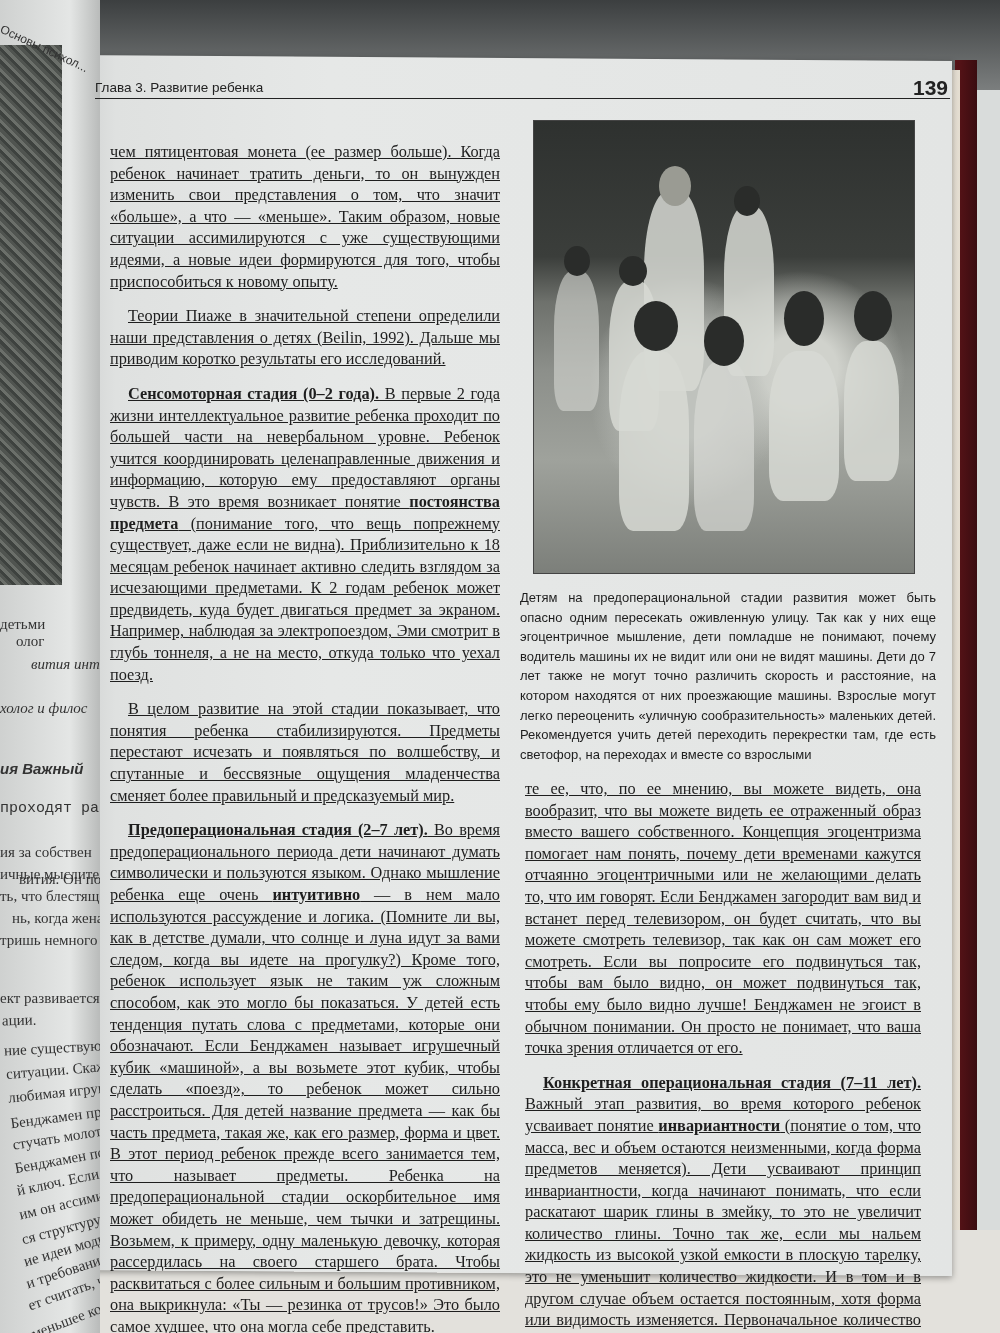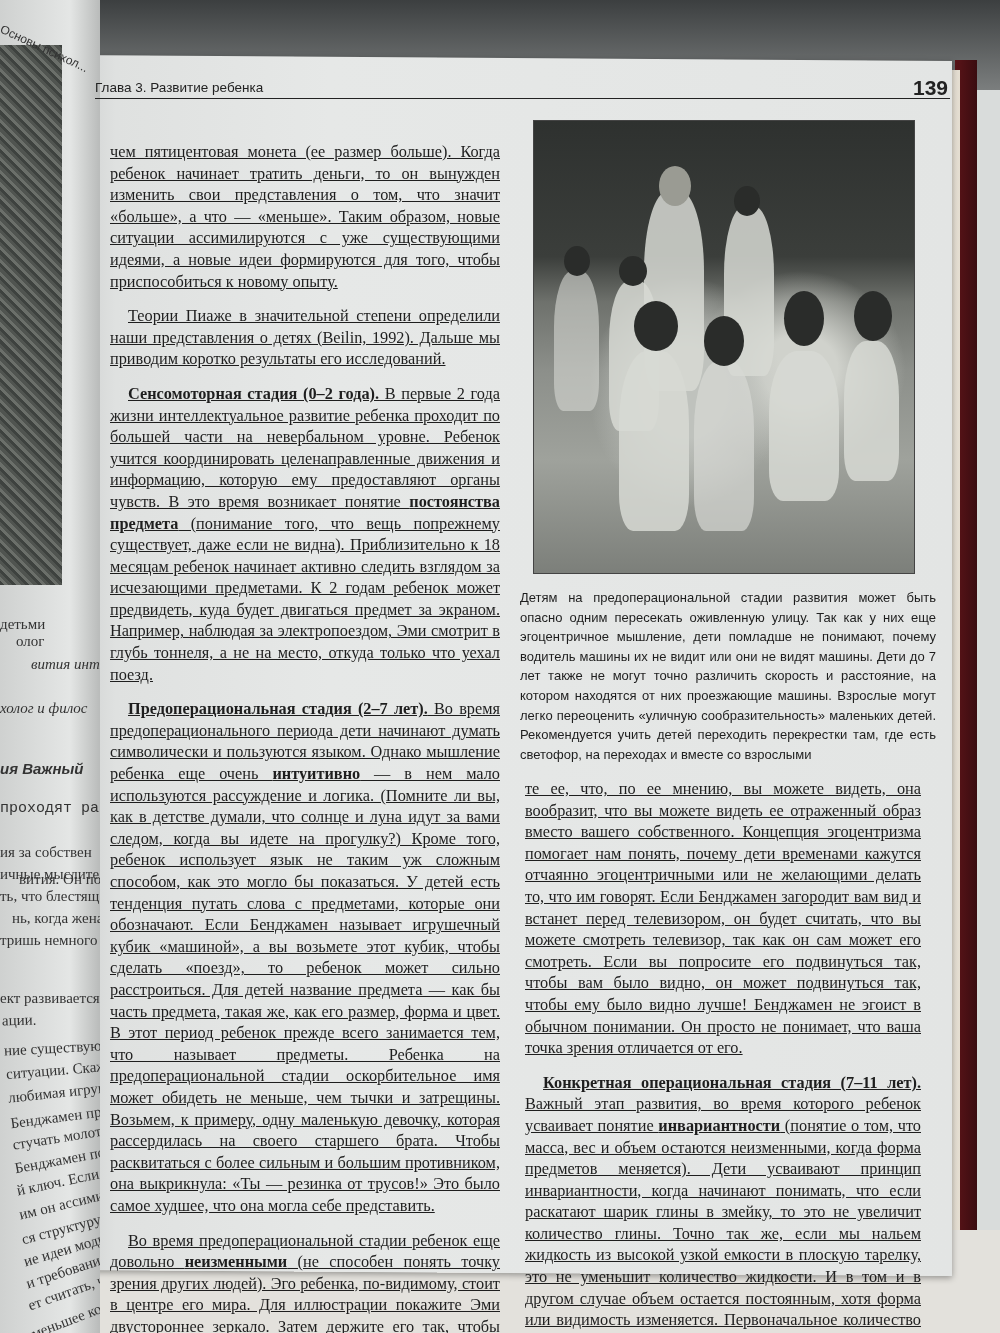--- a/index.html
+++ b/index.html
@@ -78,20 +78,21 @@
 
 <div class="running-head">
   <span class="title">Глава 3. Развитие ребенка</span>
   <span class="num">139</span>
 </div>
 
 <div class="col col-left">
   <p>чем пятицентовая монета (ее размер больше). Когда ребенок начинает тратить деньги, то он вынужден изменить свои представления о том, что значит «больше», а что — «меньше». Таким образом, новые ситуации ассимилируются с уже существующими идеями, а новые идеи формируются для того, чтобы приспособиться к новому опыту.</p>
   <p class="ind">Теории Пиаже в значительной степени определили наши представления о детях (Beilin, 1992). Дальше мы приводим коротко результаты его исследований.</p>
   <p class="ind"><b>Сенсомоторная стадия (0–2 года).</b><span> В первые 2 года жизни интеллектуальное развитие ребенка проходит по большей части на невербальном уровне. Ребенок учится координировать целенаправленные движения и информацию, которую ему предоставляют органы чувств. В это время возникает понятие </span><b>постоянства предмета</b><span> (понимание того, что вещь попрежнему существует, даже если не видна). Приблизительно к 18 месяцам ребенок начинает активно следить взглядом за исчезающими предметами. К 2 годам ребенок может предвидеть, куда будет двигаться предмет за экраном. Например, наблюдая за электропоездом, Эми смотрит в глубь тоннеля, а не на место, откуда только что уехал поезд.</span></p>
+  <p class="ind">В целом развитие на этой стадии показывает, что понятия ребенка стабилизируются. Предметы перестают исчезать и появляться по волшебству, и спутанные и бессвязные ощущения младенчества сменяет более правильный и предсказуемый мир.</p>
   <p class="ind"><b>Предоперациональная стадия (2–7 лет).</b><span> Во время предоперационального периода дети начинают думать символически и пользуются языком. Однако мышление ребенка еще очень </span><b>интуитивно</b><span> — в нем мало используются рассуждение и логика. (Помните ли вы, как в детстве думали, что солнце и луна идут за вами следом, когда вы идете на прогулку?) Кроме того, ребенок использует язык не таким уж сложным способом, как это могло бы показаться. У детей есть тенденция путать слова с предметами, которые они обозначают. Если Бенджамен называет игрушечный кубик «машиной», а вы возьмете этот кубик, чтобы сделать «поезд», то ребенок может сильно расстроиться. Для детей название предмета — как бы часть предмета, такая же, как его размер, форма и цвет. В этот период ребенок прежде всего занимается тем, что называет предметы. Ребенка на предоперациональной стадии оскорбительное имя может обидеть не меньше, чем тычки и затрещины. Возьмем, к примеру, одну маленькую девочку, которая рассердилась на своего старшего брата. Чтобы расквитаться с более сильным и большим противником, она выкрикнула: «Ты — резинка от трусов!» Это было самое худшее, что она могла себе представить.</span></p>
   <p class="ind"><span>Во время предоперациональной стадии ребенок еще довольно </span><b>неизменными</b><span> (не способен понять точку зрения других людей). Эго ребенка, по-видимому, стоит в центре его мира. Для иллюстрации покажите Эми двустороннее зеркало. Затем держите его так, чтобы Эми могла себя в нем видеть. Если вы спроси-</span></p>
 </div>
 
 <div class="photo" title="black-and-white photo of a group of young children crossing a street with adults">
   <div class="figure" style="left:110px;top:70px;width:60px;height:200px;"></div>
   <div class="head" style="left:125px;top:45px;width:32px;height:40px;background:#9a9b93;"></div>
   <div class="figure" style="left:190px;top:85px;width:50px;height:170px;"></div>
   <div class="head" style="left:200px;top:65px;width:26px;height:30px;"></div>
   <div class="figure" style="left:20px;top:150px;width:45px;height:140px;opacity:.6;"></div>

